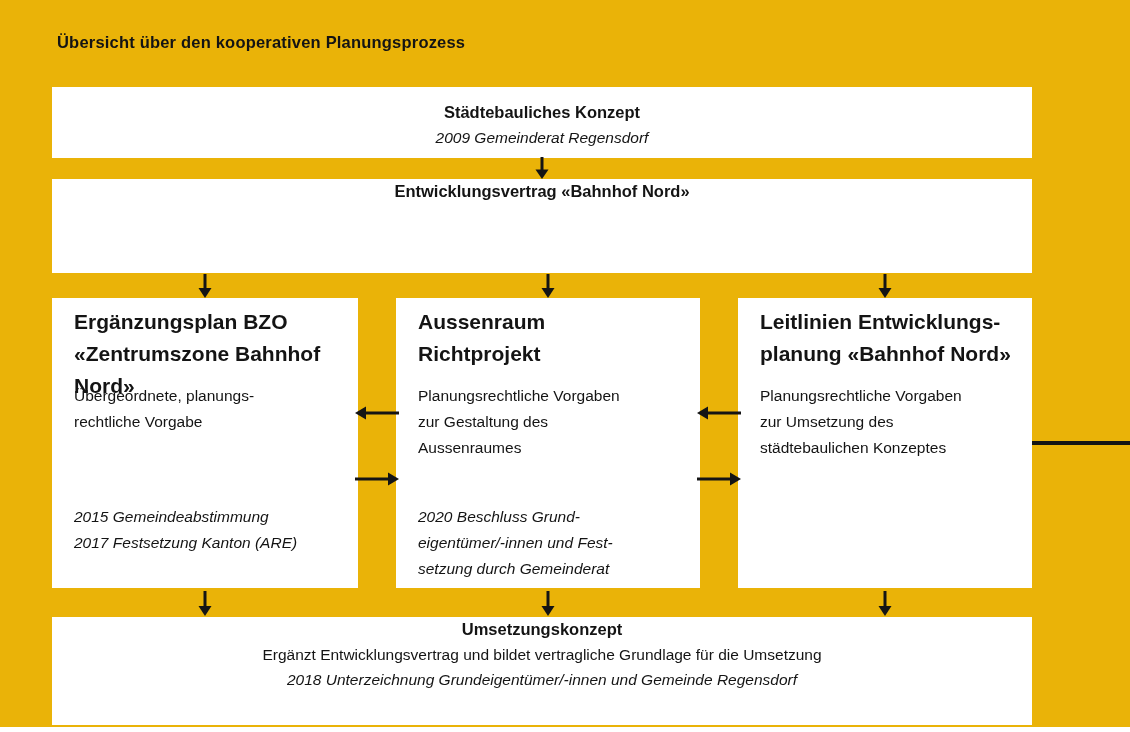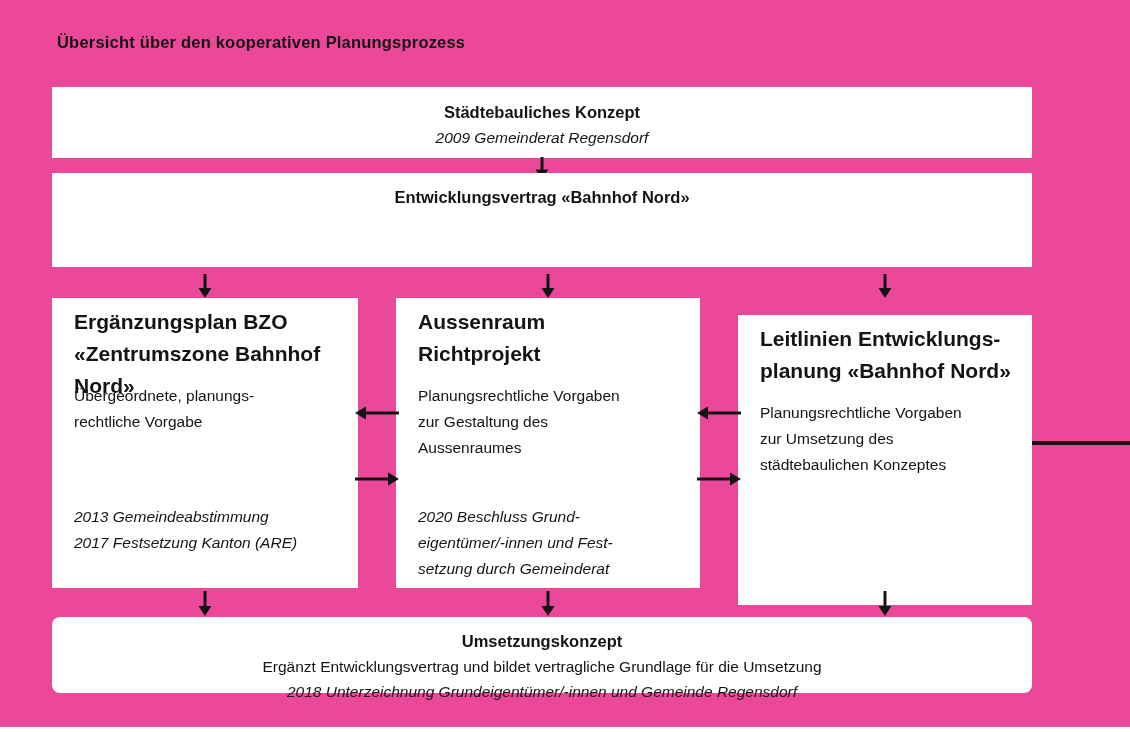--- a/index.html
+++ b/index.html
@@ -1,18 +1,18 @@
 <!DOCTYPE html>
 <html><head>
 <meta charset="utf-8">
 <style>
   html,body { margin:0; padding:0; background:#ffffff; }
   .canvas {
     position:relative; width:1130px; height:732px;
-    background:#ec4899; overflow:hidden;
+    background:#eab308; overflow:hidden;
     font-family:"Liberation Sans", sans-serif;
     color:#141414;
   }
   .page-title {
     position:absolute; left:57px; top:33px;
     font-size:16.5px; font-weight:bold; letter-spacing:.2px;
     margin:0;
   }
   .box { position:absolute; background:#ffffff; }
   
@@ -47,21 +47,21 @@
   <div class="box center" style="left:52px; top:87px; width:980px; height:71px; padding-top:13px; box-sizing:border-box;">
     <div class="line b-title">Städtebauliches Konzept</div>
     <div class="line b-meta">2009 Gemeinderat Regensdorf</div>
   </div>
 
   <svg class="arr" style="left:534px; top:157px;" width="16" height="22" viewBox="0 0 16 22">
     <line x1="8" y1="0" x2="8" y2="13.5" stroke="#141414" stroke-width="3"></line>
     <polygon points="1.5,12.5 14.5,12.5 8,22" fill="#141414"></polygon>
   </svg>
 
-  <div class="box center" style="left:52px; top:173px; width:980px; height:94px; padding-top:12px; box-sizing:border-box;">
+  <div class="box center" style="left:52px; top:179px; width:980px; height:94px; box-sizing:border-box;">
     <div class="line b-title">Entwicklungsvertrag «Bahnhof Nord»</div>
   </div>
 
   <svg class="arr" style="left:197px; top:274px;" width="16" height="24" viewBox="0 0 16 24">
     <line x1="8" y1="0" x2="8" y2="15" stroke="#141414" stroke-width="3"></line>
     <polygon points="1.5,14 14.5,14 8,24" fill="#141414"></polygon>
   </svg>
   <svg class="arr" style="left:540px; top:274px;" width="16" height="24" viewBox="0 0 16 24">
     <line x1="8" y1="0" x2="8" y2="15" stroke="#141414" stroke-width="3"></line>
     <polygon points="1.5,14 14.5,14 8,24" fill="#141414"></polygon>
@@ -69,36 +69,36 @@
   <svg class="arr" style="left:877px; top:274px;" width="16" height="24" viewBox="0 0 16 24">
     <line x1="8" y1="0" x2="8" y2="15" stroke="#141414" stroke-width="3"></line>
     <polygon points="1.5,14 14.5,14 8,24" fill="#141414"></polygon>
   </svg>
 
   <div class="box col" style="left:52px; top:298px; width:306px; height:290px;">
     <div class="b-title">Ergänzungsplan BZO
 «Zentrumszone Bahnhof Nord»</div>
     <div class="b-body">Übergeordnete, planungs-
 rechtliche Vorgabe</div>
-    <div class="b-meta">2013 Gemeindeabstimmung
+    <div class="b-meta">2015 Gemeindeabstimmung
 2017 Festsetzung Kanton (ARE)</div>
   </div>
 
   <div class="box col" style="left:396px; top:298px; width:304px; height:290px;">
     <div class="b-title">Aussenraum
 Richtprojekt</div>
     <div class="b-body">Planungsrechtliche Vorgaben
 zur Gestaltung des
 Aussenraumes</div>
     <div class="b-meta">2020 Beschluss Grund-
 eigentümer/-innen und Fest-
 setzung durch Gemeinderat</div>
   </div>
 
-  <div class="box col" style="left:738px; top:298px; width:294px; height:290px;margin-top:17px;">
+  <div class="box col" style="left:738px; top:298px; width:294px; height:290px;">
     <div class="b-title">Leitlinien Entwicklungs-
 planung «Bahnhof Nord»</div>
     <div class="b-body">Planungsrechtliche Vorgaben
 zur Umsetzung des
 städtebaulichen Konzeptes</div>
   </div>
 
   <svg class="arr" style="left:355px; top:405px;" width="44" height="16" viewBox="0 0 44 16">
     <line x1="44" y1="8" x2="10" y2="8" stroke="#141414" stroke-width="3"></line>
     <polygon points="11,1.5 11,14.5 0,8" fill="#141414"></polygon>
@@ -125,20 +125,20 @@
   </svg>
   <svg class="arr" style="left:540px; top:591px;" width="16" height="25" viewBox="0 0 16 25">
     <line x1="8" y1="0" x2="8" y2="16" stroke="#141414" stroke-width="3"></line>
     <polygon points="1.5,15 14.5,15 8,25" fill="#141414"></polygon>
   </svg>
   <svg class="arr" style="left:877px; top:591px;" width="16" height="25" viewBox="0 0 16 25">
     <line x1="8" y1="0" x2="8" y2="16" stroke="#141414" stroke-width="3"></line>
     <polygon points="1.5,15 14.5,15 8,25" fill="#141414"></polygon>
   </svg>
 
-  <div class="box center" style="left:52px; top:617px; width:980px; height:76px; padding-top:12px; box-sizing:border-box;border-radius:8px;">
+  <div class="box center" style="left:52px; top:617px; width:980px; height:108px; box-sizing:border-box;">
     <div class="line b-title">Umsetzungskonzept</div>
     <div class="line">Ergänzt Entwicklungsvertrag und bildet vertragliche Grundlage für die Umsetzung</div>
     <div class="line b-meta">2018 Unterzeichnung Grundeigentümer/-innen und Gemeinde Regensdorf</div>
   </div>
 
   <div class="bottom-strip"></div>
 </div>
 
 </body></html>

